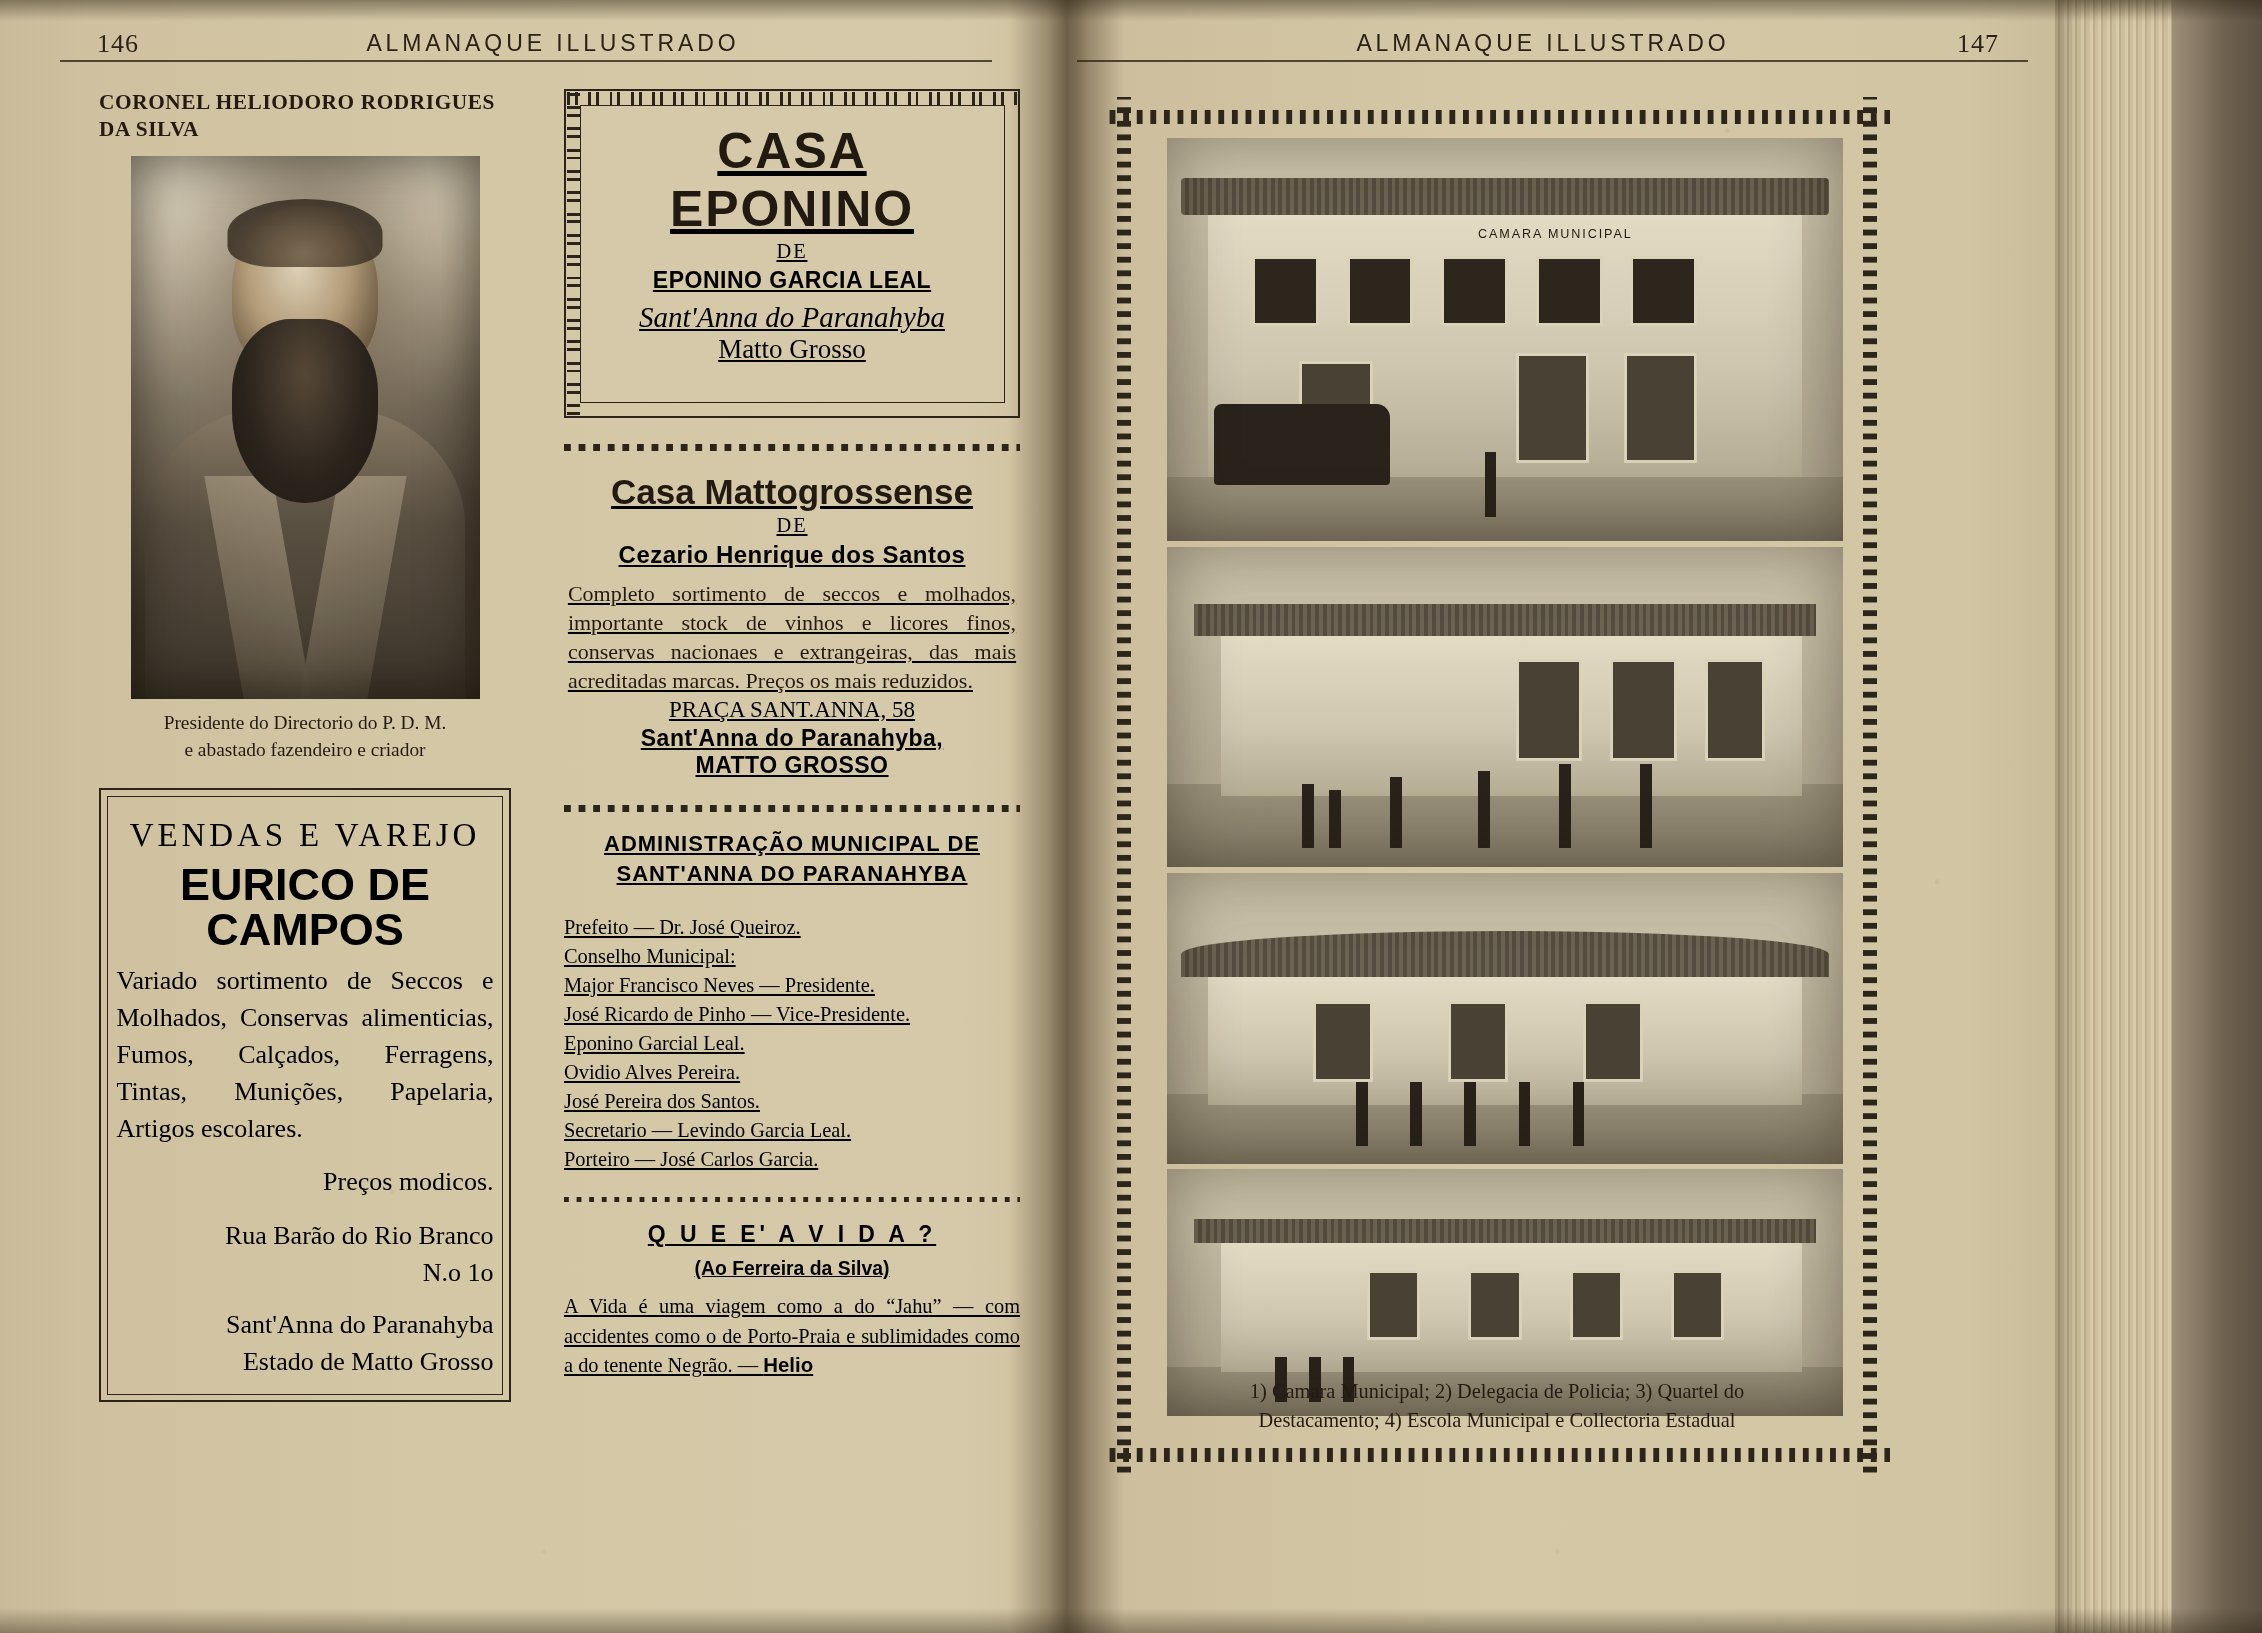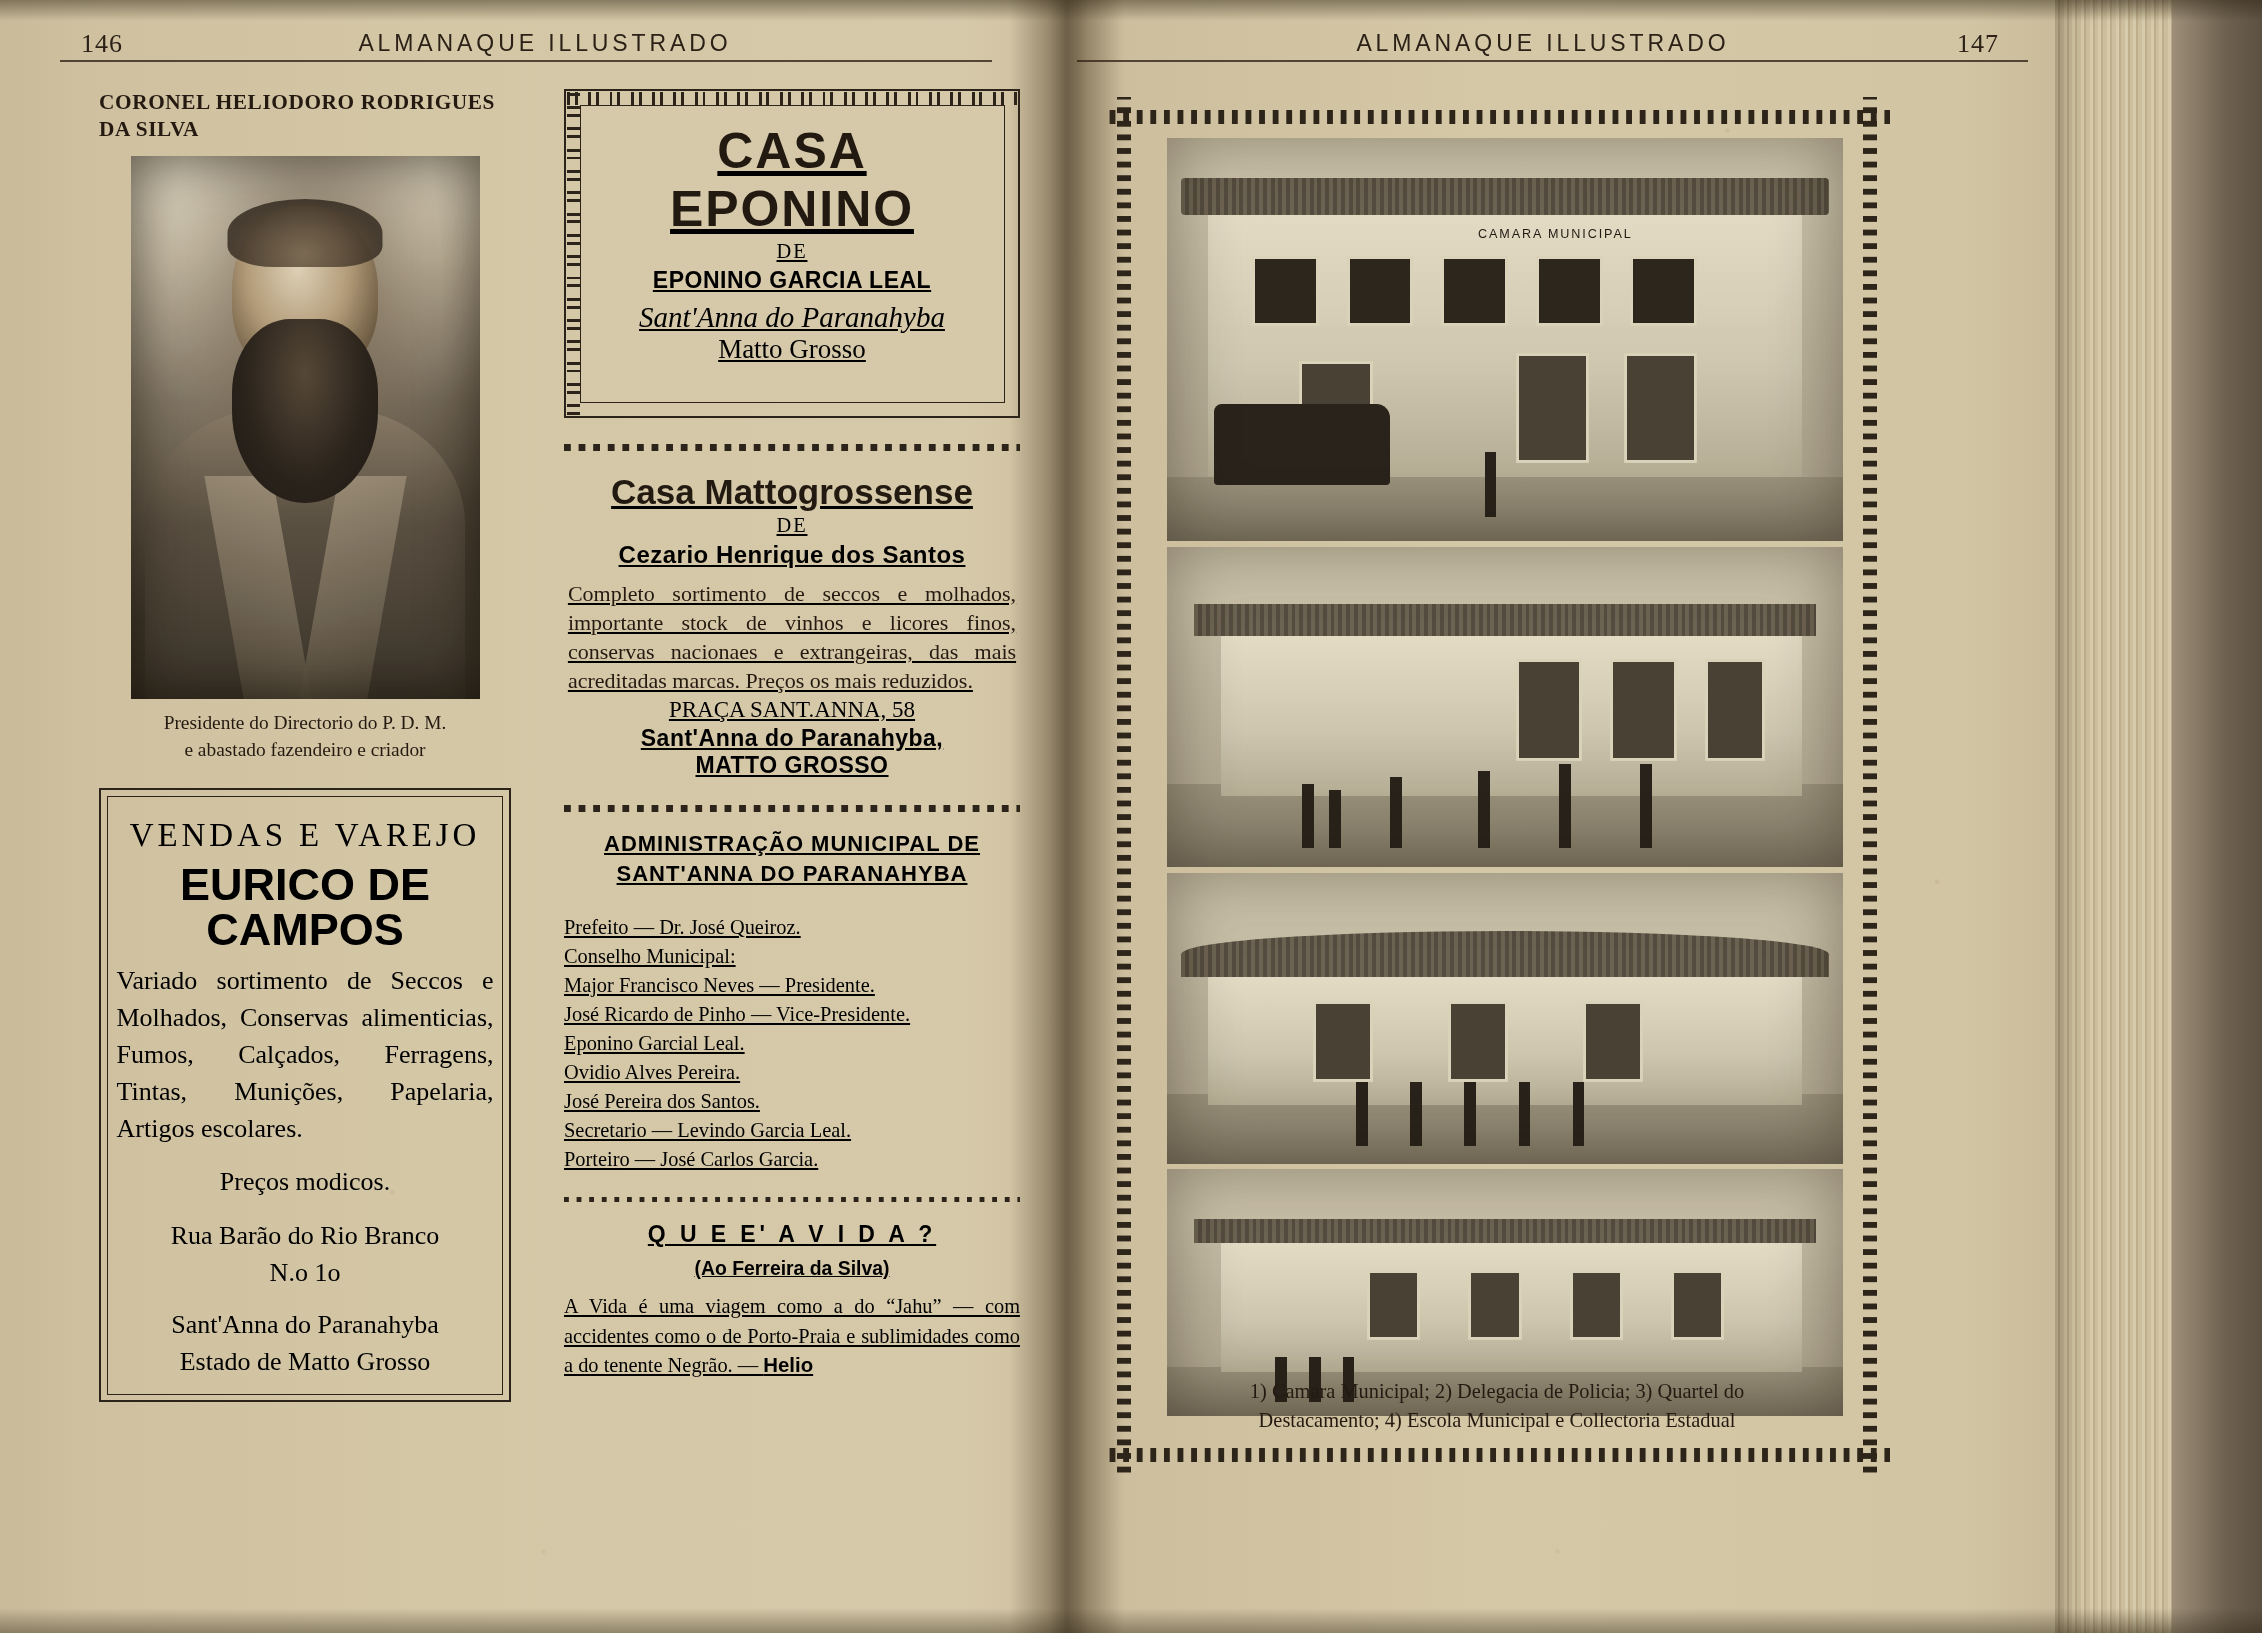--- a/index.html
+++ b/index.html
@@ -31,21 +31,21 @@
          background:repeating-linear-gradient(90deg,#d8cbab 0 2.9px,#bfae8b 2.9px 4.9px,#cdbf9e 4.9px 8.7px);
          box-shadow:inset 9.7px 0 23px rgba(50,36,16,.35);}
   .edges2{position:absolute;left:2172px;top:0;width:91px;height:1633px;background:#7b6e5c;
           background:linear-gradient(90deg,#9d8f79 0%,#6d604e 60%,#5b5042 100%);}
   .edge-top-shadow{position:absolute;left:0;top:0;width:2263px;height:21.3px;
           background:linear-gradient(180deg,rgba(40,30,14,.45),rgba(40,30,14,0));}
   .edge-bot-shadow{position:absolute;left:0;bottom:0;width:2263px;height:25px;
           background:linear-gradient(0deg,rgba(40,30,14,.40),rgba(40,30,14,0));}
 
   
-  .hdr{position:absolute;left:42px;right:39px;top:27px;height:33px;
+  .hdr{position:absolute;left:58px;right:39px;top:27px;height:33px;
        display:flex;align-items:center;color:#2b2117;}
   .hdr .folio{font-family:"Liberation Serif",serif;font-size:26px;letter-spacing:1px;}
   .hdr .runtitle{flex:1;text-align:center;font-family:"Liberation Sans",sans-serif;
        font-size:23px;letter-spacing:3.9px;font-weight:400;}
   .hdr-rule{position:absolute;height:1.9px;background:#3a2e20;opacity:.85;}
   .center{text-align:center;}
 
   
   .col-l1{position:absolute;left:60px;top:89px;width:412px;}
   .col-l2{position:absolute;left:525px;top:89px;width:456px;text-decoration:underline;}
@@ -112,21 +112,21 @@
 
   
   .box-dbl{position:relative;border:2.9px solid #2c241a;padding:0;}
   .box-dbl:before{content:"";position:absolute;left:5.8px;top:5.8px;right:5.8px;bottom:5.8px;border:1.9px solid #2c241a;}
   .bar-black{background:#241c13;color:#e8dfc6;font-family:"Liberation Sans",sans-serif;
      font-weight:bold;font-size:27px;letter-spacing:1.9px;text-align:center;padding:7.8px 0 8.7px;}
   .ap-line1{font-family:"Liberation Serif",serif;font-size:33px;letter-spacing:3.9px;text-align:center;margin:13.6px 0 3.9px;}
   .ap-name{font-family:"Liberation Sans",sans-serif;font-weight:bold;font-size:45px;
      letter-spacing:0px;text-align:center;line-height:1;margin:7.8px 0 11.6px;}
   .ap-body{font-family:"Liberation Serif",serif;font-size:26px;line-height:1.42;text-align:justify;}
-  .ap-center{text-align:center;font-family:"Liberation Serif",serif;font-size:26px;line-height:1.45;}
+  .ap-center{text-align:right;font-family:"Liberation Serif",serif;font-size:26px;line-height:1.45;}
 
   
   .adm-title{font-family:"Liberation Sans",sans-serif;font-weight:bold;font-size:22px;
      letter-spacing:1px;text-align:center;line-height:1.35;}
   .adm-list{font-family:"Liberation Serif",serif;font-size:20.4px;line-height:1.42;margin-top:25px;}
   .adm-list div{text-align:justify;}
 
   
   .vida-title{font-family:"Liberation Sans",sans-serif;font-weight:bold;font-size:23px;
      letter-spacing:3.9px;text-align:center;margin-top:5.8px;}

